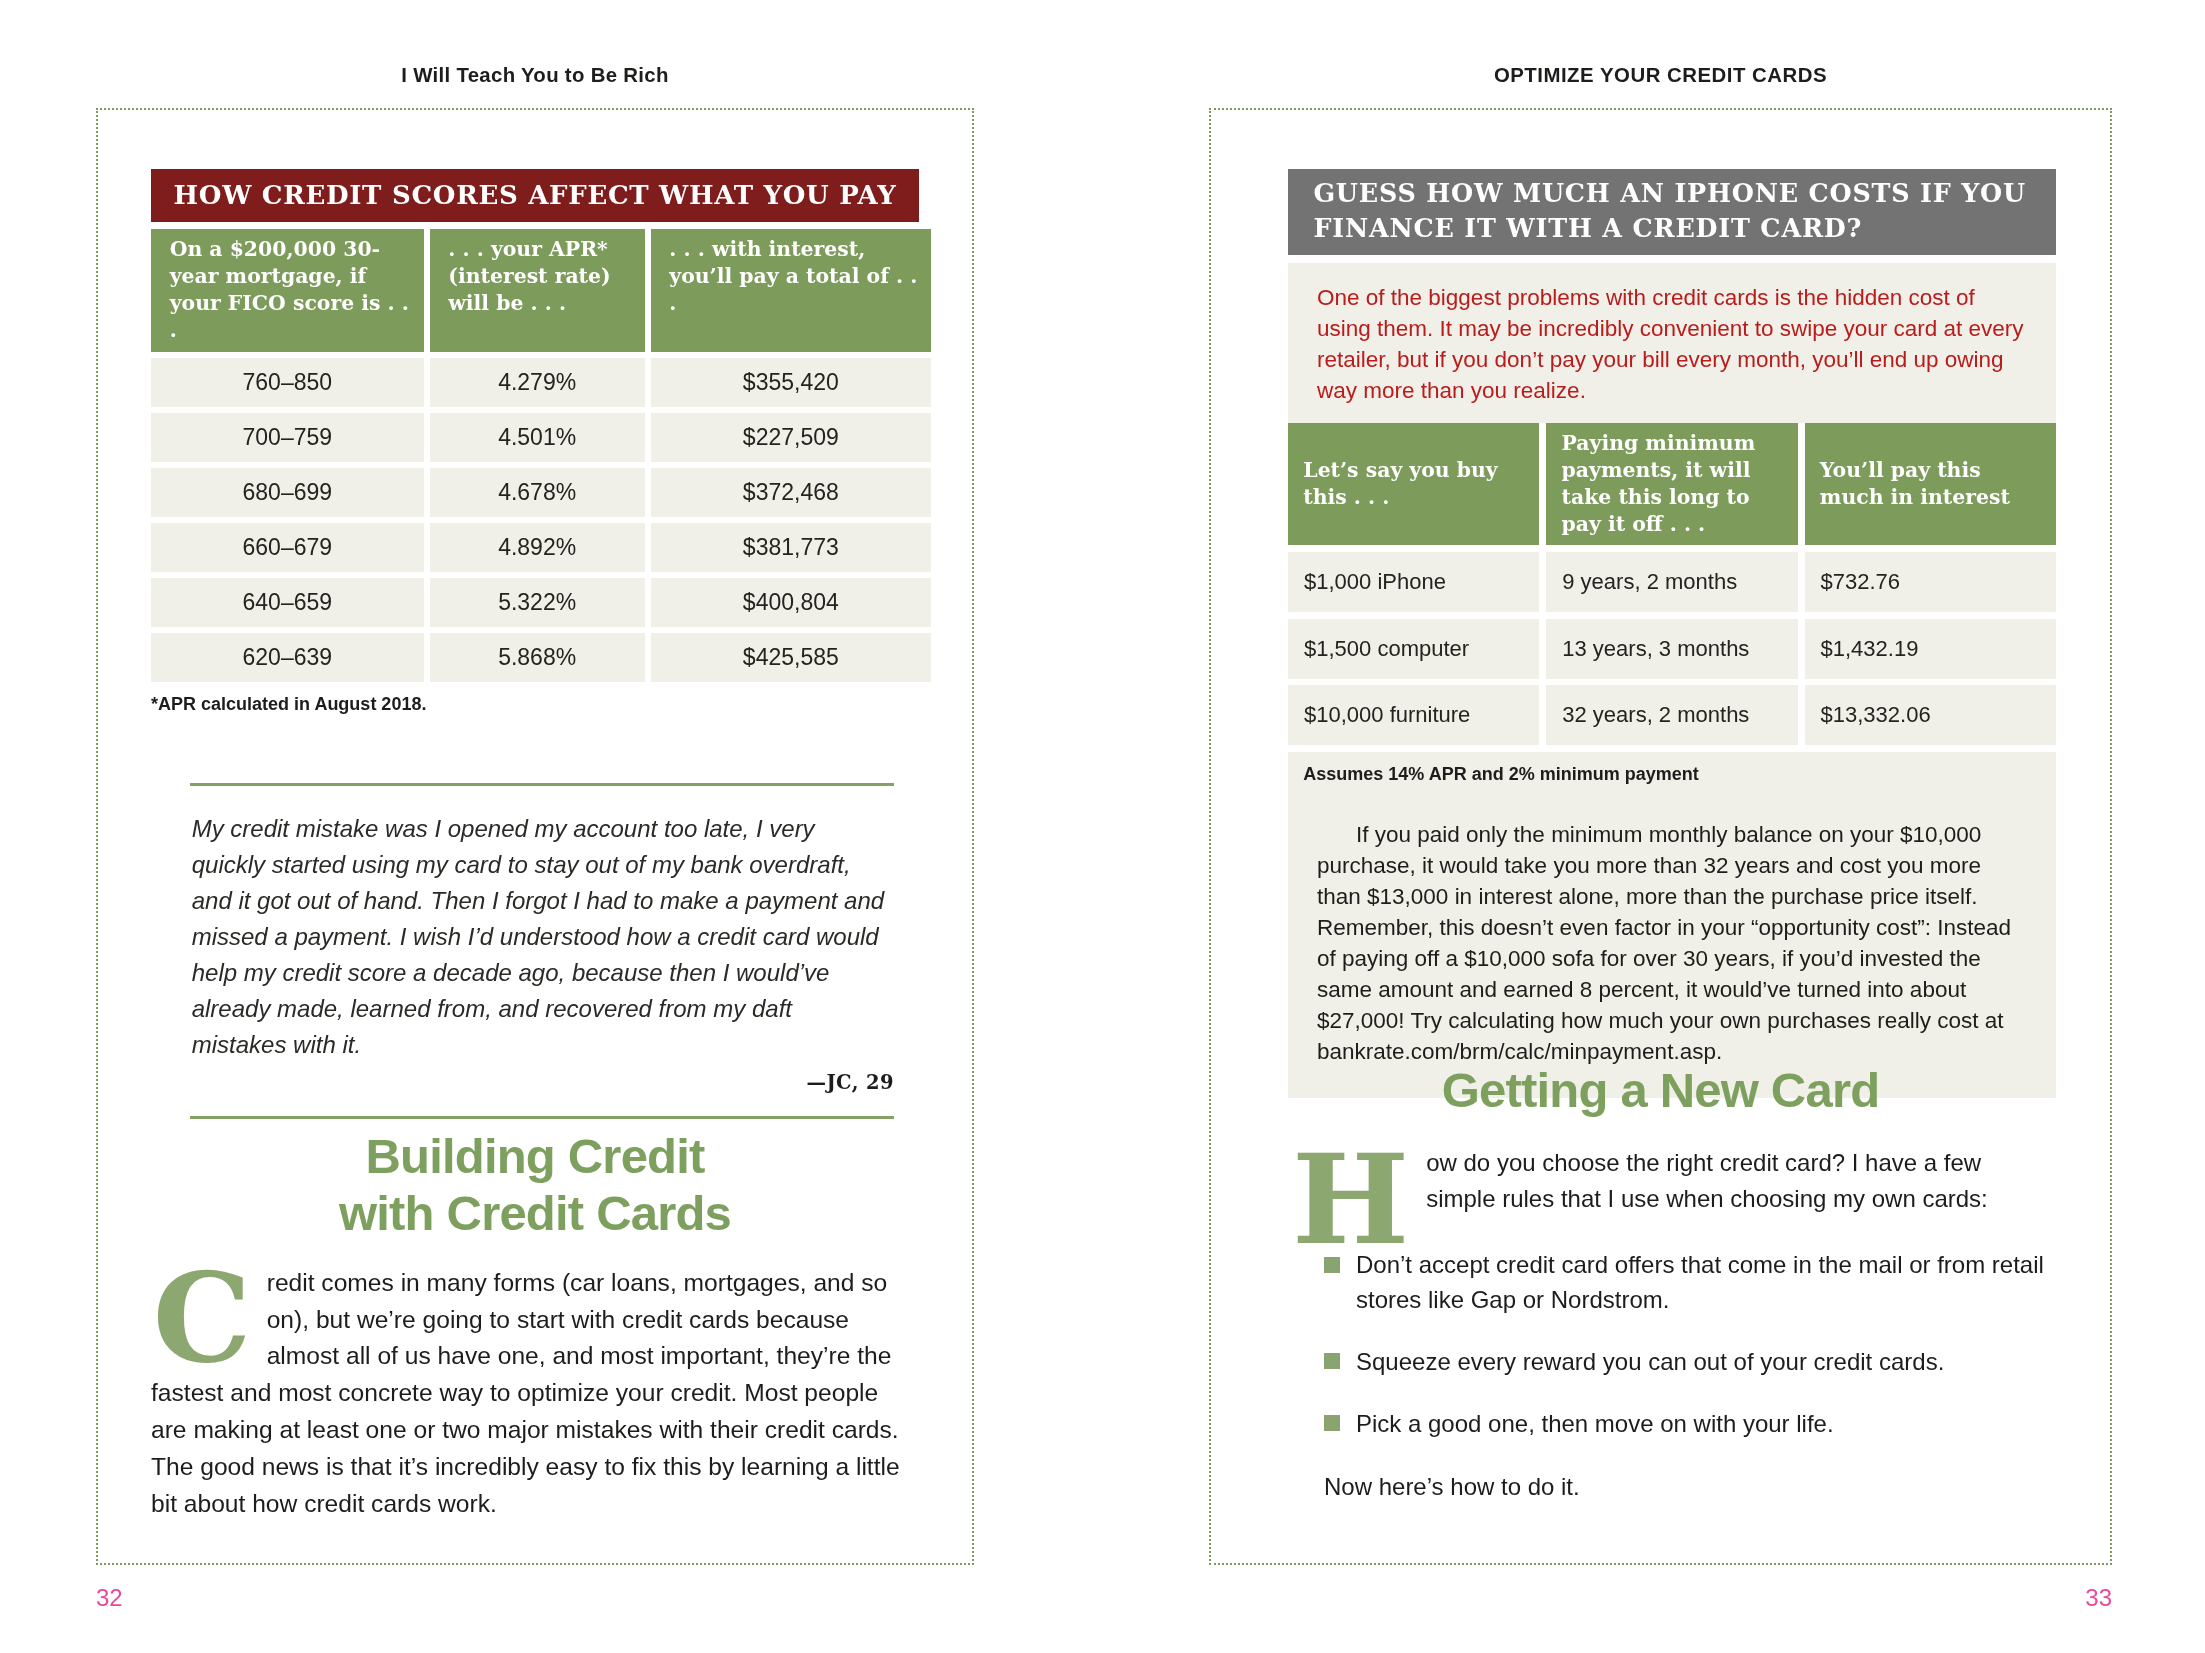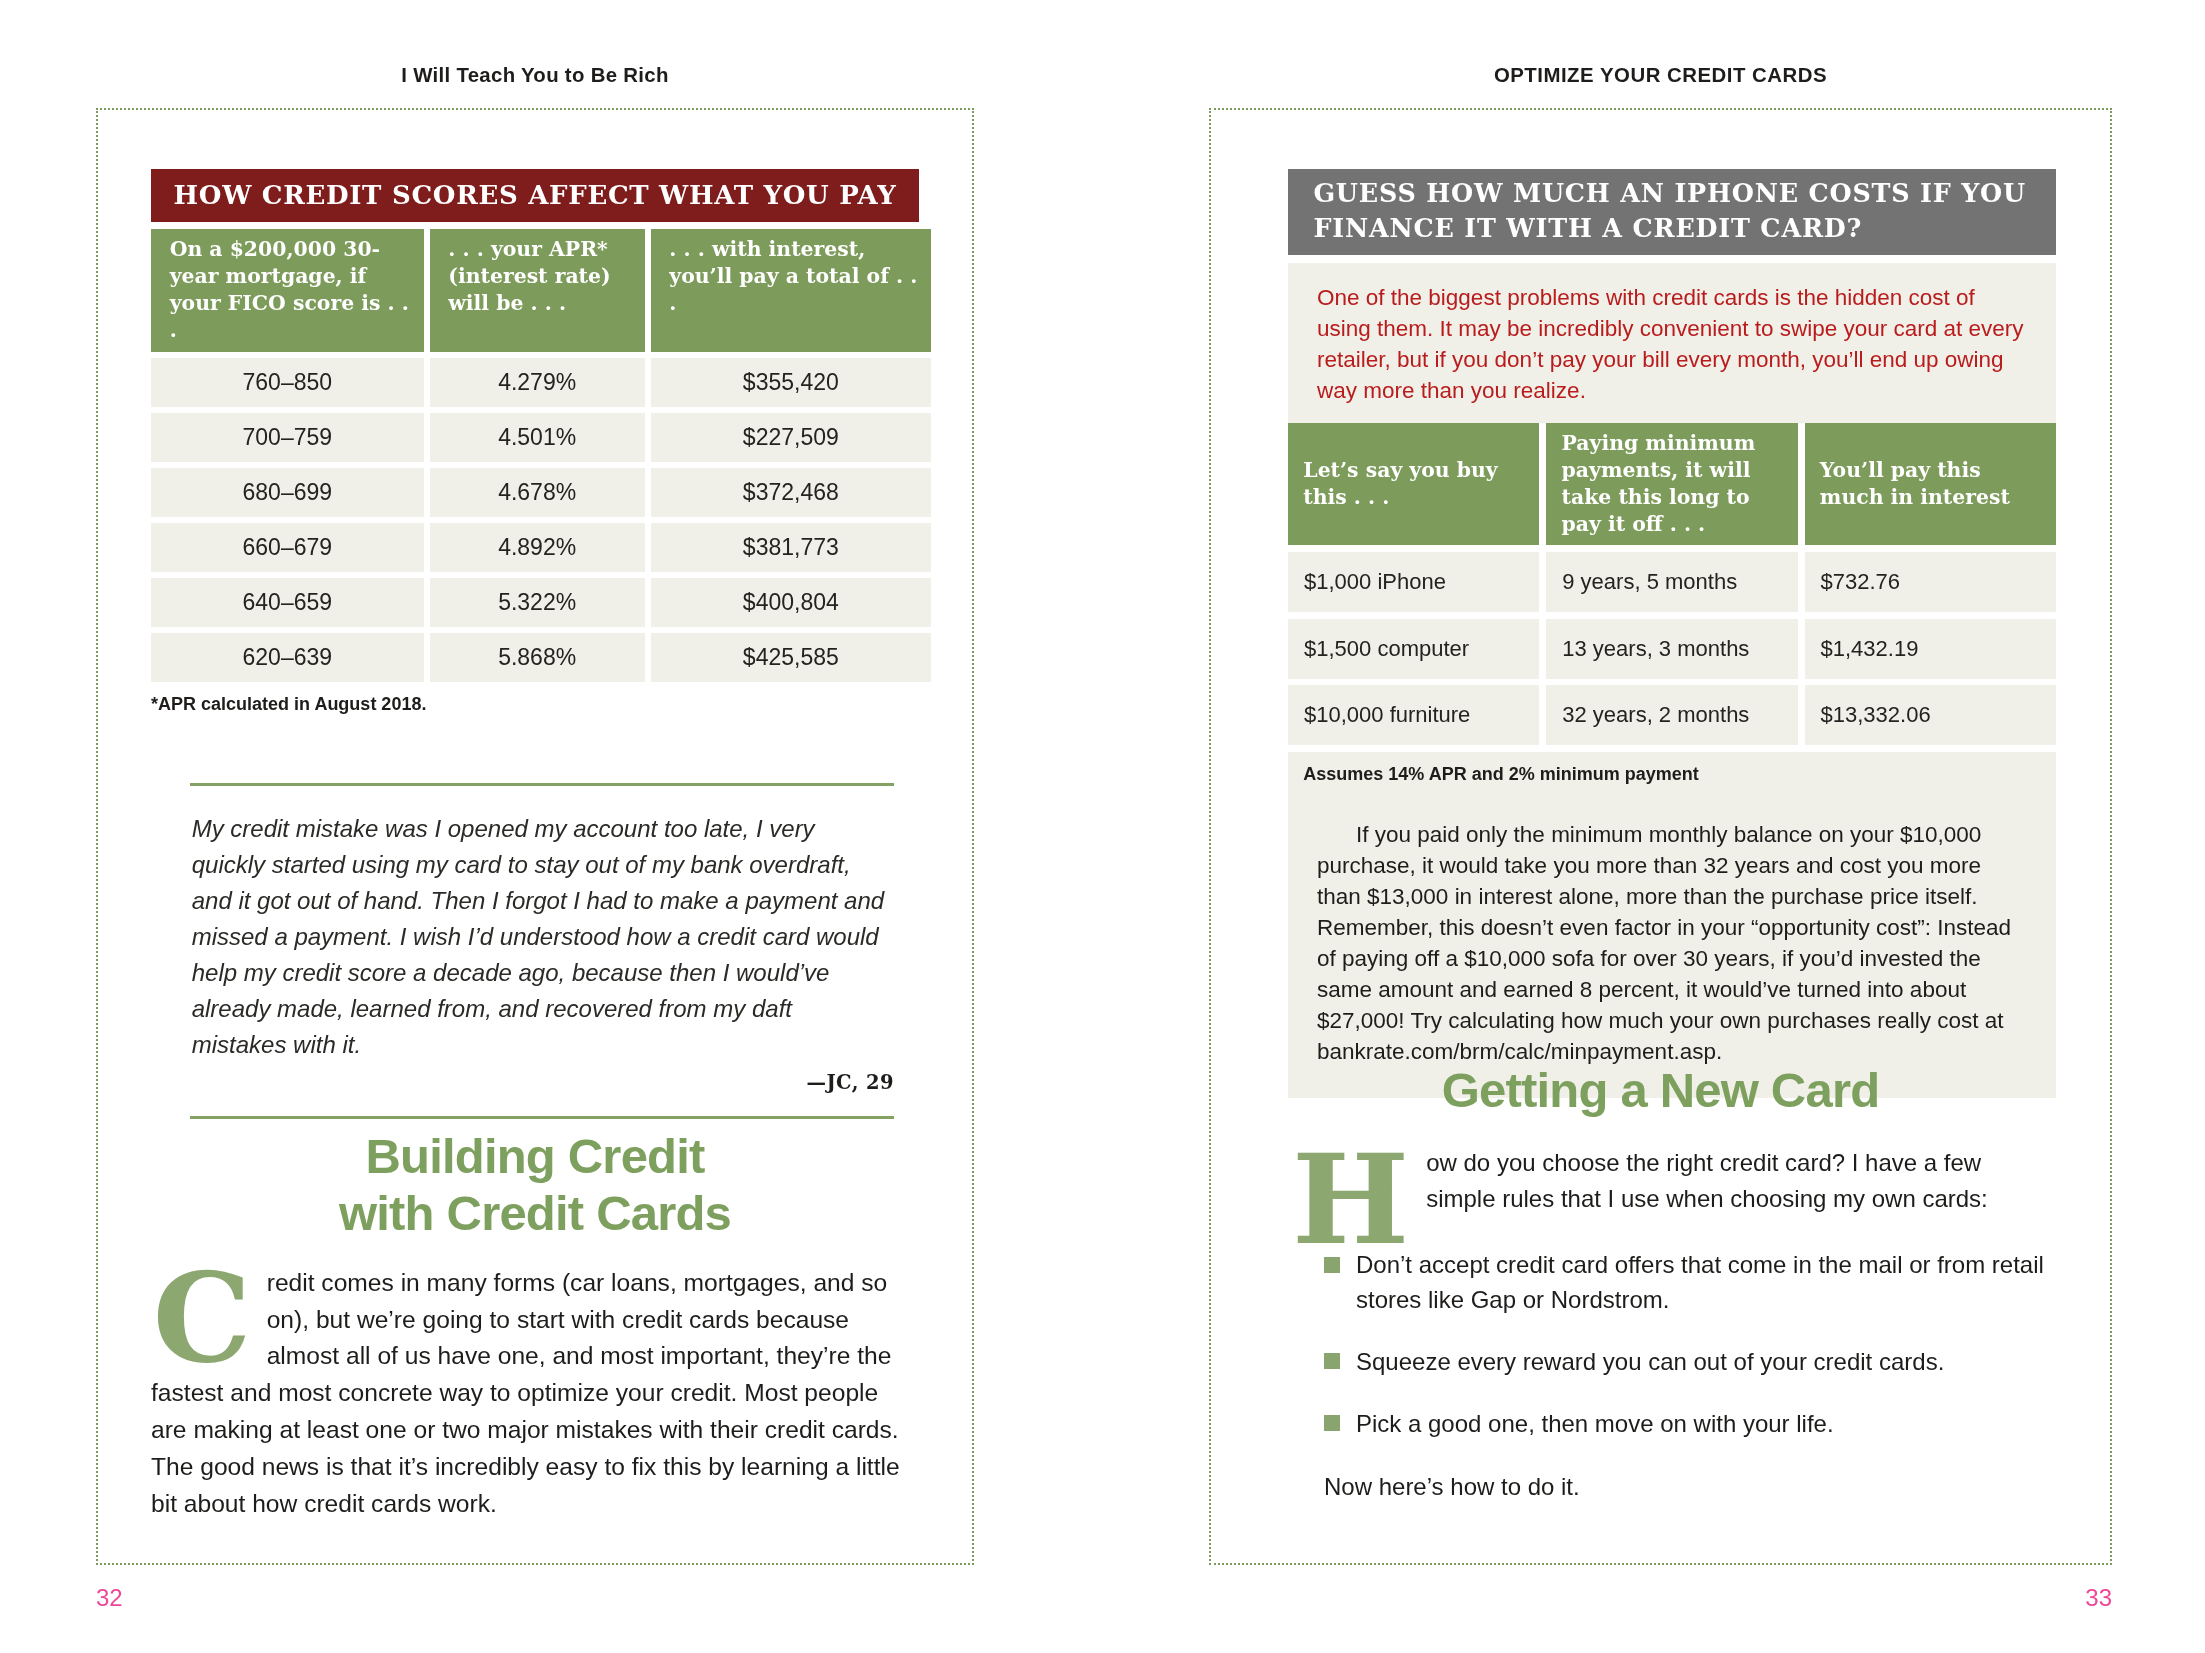--- a/index.html
+++ b/index.html
@@ -176,21 +176,21 @@
 
   <aside class="sidebar">
     <div class="sb-title">GUESS HOW MUCH AN IPHONE COSTS IF YOU FINANCE IT WITH A CREDIT CARD?</div>
     <div class="sb-beige">
       <p class="sb-intro">One of the biggest problems with credit cards is the hidden cost of using them. It may be incredibly convenient to swipe your card at every retailer, but if you don’t pay your bill every month, you’ll end up owing way more than you realize.</p>
       <div class="sb-table">
         <div class="sb-h">Let’s say you buy this . . .</div>
         <div class="sb-h">Paying minimum payments, it will take this long to pay it off . . .</div>
         <div class="sb-h">You’ll pay this much in interest</div>
         <div class="sb-c">$1,000 iPhone</div>
-        <div class="sb-c">9 years, 5 months</div>
+        <div class="sb-c">9 years, 2 months</div>
         <div class="sb-c">$732.76</div>
         <div class="sb-c">$1,500 computer</div>
         <div class="sb-c">13 years, 3 months</div>
         <div class="sb-c">$1,432.19</div>
         <div class="sb-c">$10,000 furniture</div>
         <div class="sb-c">32 years, 2 months</div>
         <div class="sb-c">$13,332.06</div>
         <p class="sb-note">Assumes 14% APR and 2% minimum payment</p>
       </div>
       <p class="sb-body">If you paid only the minimum monthly balance on your $10,000 purchase, it would take you more than 32 years and cost you more than $13,000 in interest alone, more than the purchase price itself. Remember, this doesn’t even factor in your “opportunity cost”: Instead of paying off a $10,000 sofa for over 30 years, if you’d invested the same amount and earned 8 percent, it would’ve turned into about $27,000! Try calculating how much your own purchases really cost at bankrate.com/brm/calc/minpayment.asp.</p>

